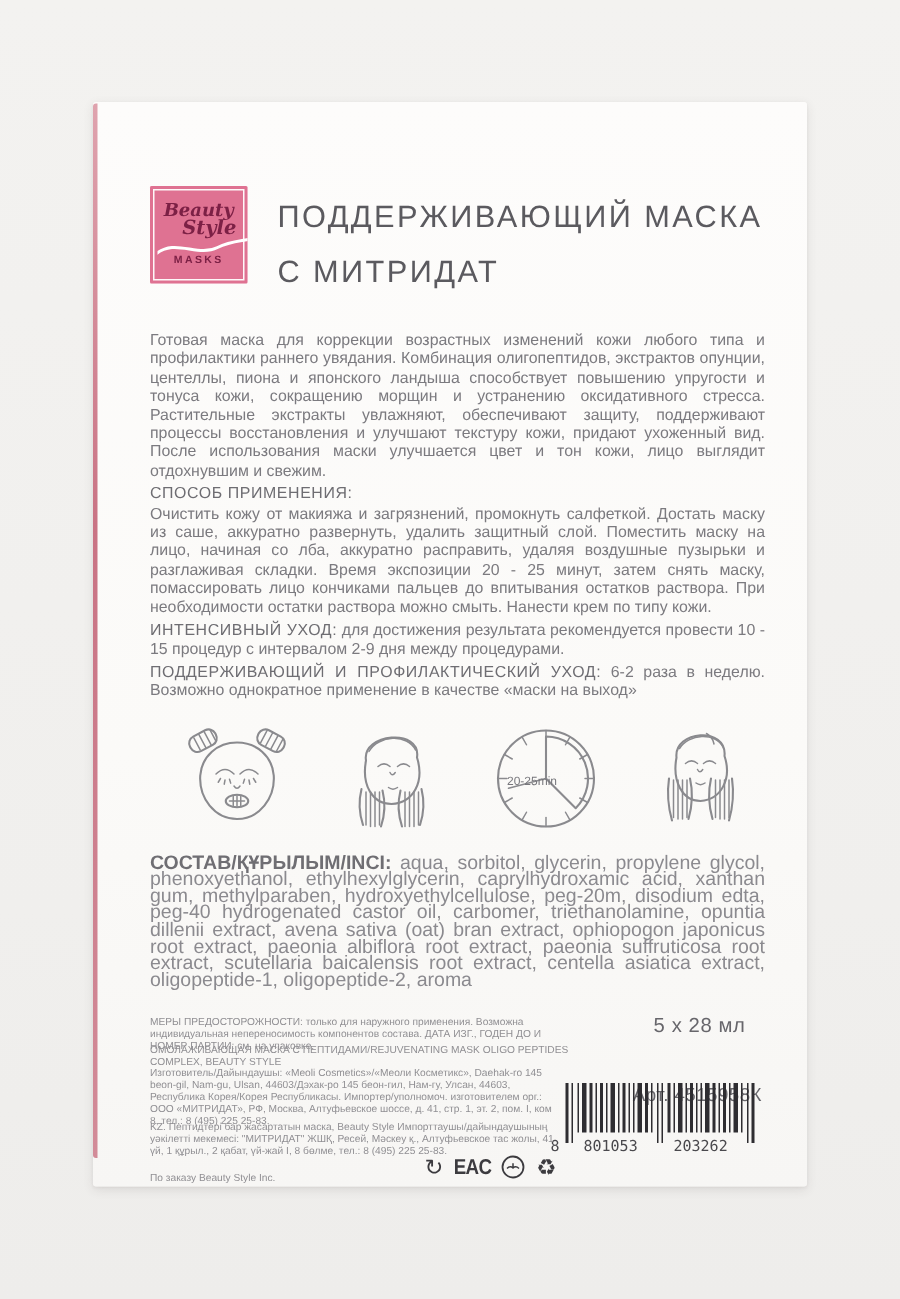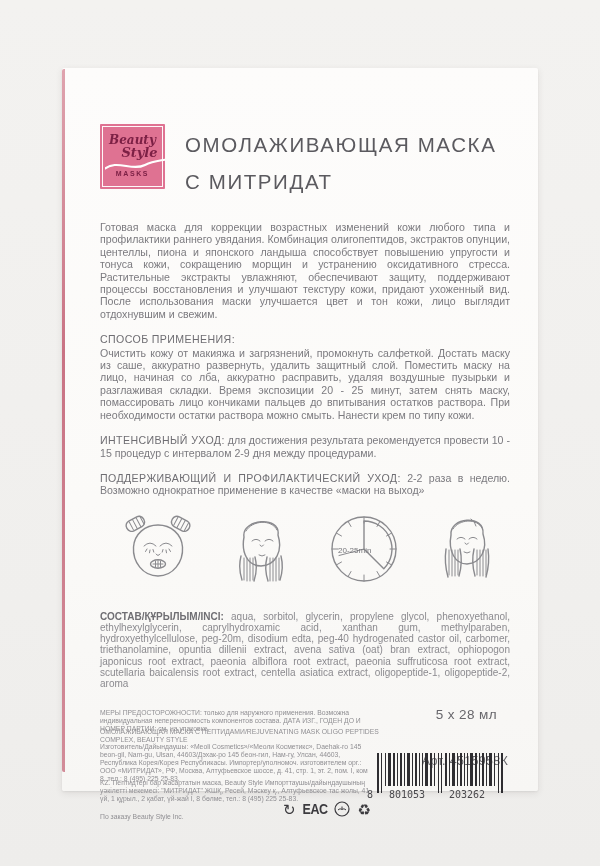--- a/index.html
+++ b/index.html
@@ -34,31 +34,31 @@
     position:relative;overflow:hidden;
   }
   .logo-in{position:absolute;inset:5px;text-align:center;color:#7c2045;}
   .logo-beauty{font-family:"DejaVu Serif",serif;font-style:italic;font-weight:bold;font-size:12px;line-height:13px;margin-top:5px;}
   .logo-style{font-family:"DejaVu Serif",serif;font-style:italic;font-weight:bold;font-size:13px;line-height:12px;margin-left:14px;}
   .logo-wave{position:absolute;left:0;right:0;top:27px;}
   .logo-masks{position:absolute;left:0;right:0;bottom:7px;font-size:7px;letter-spacing:1.6px;font-weight:bold;color:#7c2045;}
   .title{margin-left:20px;margin-top:2px;color:#5b5a5f;font-size:20.5px;letter-spacing:1.6px;line-height:37px;font-weight:400;}
   
   .desc{margin:21px 0 0 0;color:#7b7a7f;font-size:10.6px;line-height:12.4px;text-align:justify;}
-  .sec{margin:13px 0 0 0;color:#7b7a7f;font-size:10.6px;line-height:12.4px;text-align:justify;}
+  .sec{margin:3px 0 0 0;color:#7b7a7f;font-size:10.6px;line-height:12.4px;text-align:justify;}
   .sec-h{color:#6e6d72;letter-spacing:.4px;}
   .sec-h.block{display:block;margin-bottom:1px;}
   
   .icons{margin-top:10px;display:flex;justify-content:space-between;align-items:center;padding:0 14px 0 18px;height:84px;}
   .icons svg{display:block;}
   .ink{stroke:#8a8a8e;stroke-width:1.4;fill:none;stroke-linecap:round;stroke-linejoin:round;}
   .ink-thin{stroke:#8a8a8e;stroke-width:1;fill:none;stroke-linecap:round;}
   .clock-label{font-size:8px;fill:#77777c;font-family:"Liberation Sans",sans-serif;}
   
-  .comp{margin-top:20px;color:#8b8a8f;font-size:10px;line-height:11.2px;text-align:justify;}
+  .comp{margin-top:8px;color:#8b8a8f;font-size:13px;line-height:11.2px;text-align:justify;}
   .comp b{color:#6f6e73;font-weight:bold;}
   
   .bottom{position:relative;margin-top:20px;height:130px;}
   .tiny{position:absolute;color:#908f93;font-size:6.8px;line-height:8px;text-align:left;}
   .precautions{left:0;top:0;width:262px;}
   .prodline{left:0;top:19px;width:280px;}
   .manufacturer{left:0;top:34px;width:272px;}
   .kzblock{left:0;top:70px;width:272px;}
   .ordered{left:0;top:104px;width:200px;}
   .volume{position:absolute;right:13px;top:-2px;color:#67666b;font-size:13.5px;letter-spacing:.4px;}
@@ -83,40 +83,40 @@
           <div class="logo-in">
             <div class="logo-beauty">Beauty</div>
             <div class="logo-style">Style</div>
             <svg class="logo-wave" width="65" height="18" viewBox="0 0 65 18">
               <path d="M-2 14 C12 2 26 16 40 9 C50 4 58 5 67 2" stroke="#ffffff" stroke-width="2" fill="none"></path>
             </svg>
             <div class="logo-masks">MASKS</div>
           </div>
         </div>
         <div class="title">
-          <div>ОМОЛАЖИВАЮЩАЯ МАСКА</div>
+          <div>ПОДДЕРЖИВАЮЩИЙ МАСКА</div>
           <div>С МИТРИДАТ</div>
         </div>
       </div>
 
       <p class="desc">Готовая маска для коррекции возрастных изменений кожи любого типа и профилактики раннего увядания. Комбинация олигопептидов, экстрактов опунции, центеллы, пиона и японского ландыша способствует повышению упругости и тонуса кожи, сокращению морщин и устранению оксидативного стресса. Растительные экстракты увлажняют, обеспечивают защиту, поддерживают процессы восстановления и улучшают текстуру кожи, придают ухоженный вид. После использования маски улучшается цвет и тон кожи, лицо выглядит отдохнувшим и свежим.</p>
 
       <p class="sec">
         <span class="sec-h block">СПОСОБ ПРИМЕНЕНИЯ:</span>
         <span>Очистить кожу от макияжа и загрязнений, промокнуть салфеткой. Достать маску из саше, аккуратно развернуть, удалить защитный слой. Поместить маску на лицо, начиная со лба, аккуратно расправить, удаляя воздушные пузырьки и разглаживая складки. Время экспозиции 20 - 25 минут, затем снять маску, помассировать лицо кончиками пальцев до впитывания остатков раствора. При необходимости остатки раствора можно смыть. Нанести крем по типу кожи.</span>
       </p>
 
       <p class="sec">
         <span class="sec-h">ИНТЕНСИВНЫЙ УХОД:</span>
         <span>для достижения результата рекомендуется провести 10 - 15 процедур с интервалом 2-9 дня между процедурами.</span>
       </p>
 
       <p class="sec">
         <span class="sec-h">ПОДДЕРЖИВАЮЩИЙ И ПРОФИЛАКТИЧЕСКИЙ УХОД:</span>
-        <span>2-2 раза в неделю. Возможно однократное применение в качестве «маски на выход»</span>
+        <span>6-2 раза в неделю. Возможно однократное применение в качестве «маски на выход»</span>
       </p>
 
       <div class="icons">
 
         <svg width="80" height="72" viewBox="0 0 80 72">
           <g class="ink-thin">
             <g transform="rotate(-28 18 11)">
               <rect x="8" y="5" width="19" height="11" rx="5" class="ink"></rect>
               <line x1="13" y1="6" x2="13" y2="15"></line>
                 <line x1="17" y1="5.5" x2="17" y2="15.5"></line>

